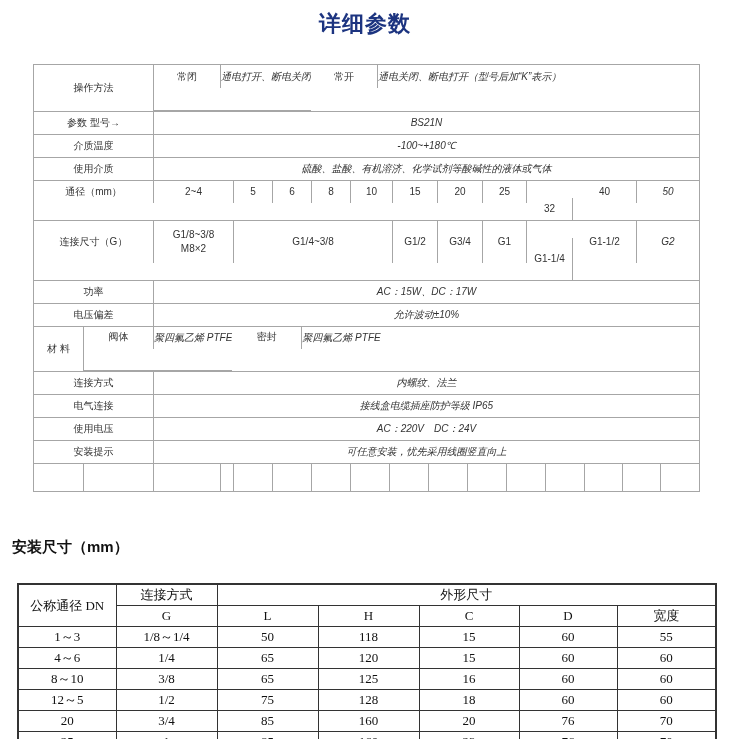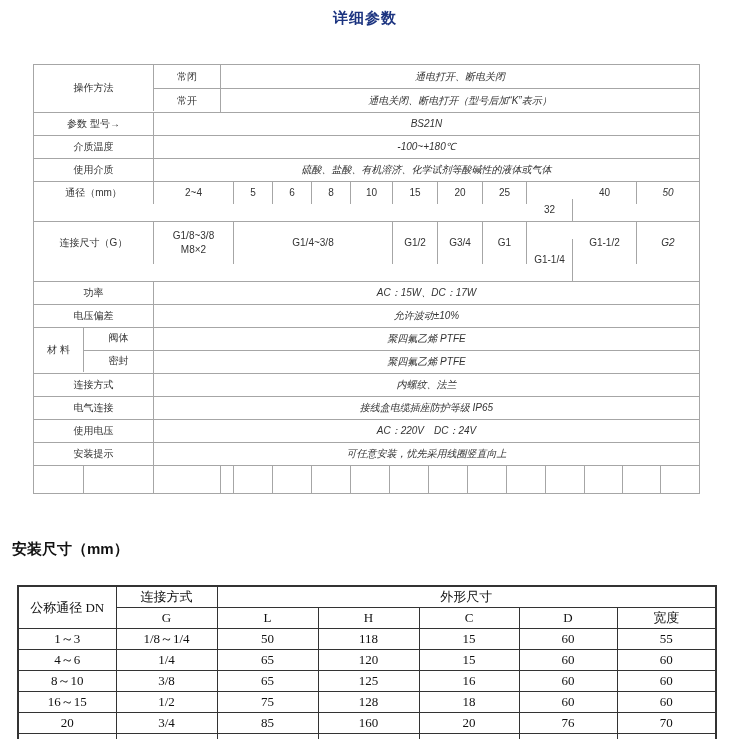--- a/index.html
+++ b/index.html
@@ -2,21 +2,21 @@
 <html><head>
 <meta charset="utf-8">
 <style>
   html,body { margin:0; padding:0; background:#ffffff; }
   body { width:730px; height:739px; font-family:"Liberation Sans", sans-serif; }
 
   .page-title {
     padding-top:9px;
     text-align:center;
     color:#1c3480;
-    font-size:15px;
+    font-size:22px;
     font-weight:bold;
     letter-spacing:1px;
     height:24px;
   }
 
   
   .t1 {
     box-sizing:border-box;
     width:667px;
     margin:31px 0 0 33px;
@@ -46,21 +46,21 @@
   .w64 { width:64px; }  .w62 { width:62px; }
 
   
   .t1 .group { display:flex; border-bottom:1px solid #a6a6a6; }
   .t1 .group .span-cell {
     box-sizing:border-box;
     display:flex; align-items:center; justify-content:center;
     text-align:center;
     border-right:1px solid #a6a6a6;
   }
-  .t1 .group .sub { flex:1; display:flex; flex-direction:column; }
+  .t1 .group .sub { flex:1; display:flex; flex-direction:row; }
   .t1 .group .sub .row { border-bottom:1px solid #a6a6a6; }
   .t1 .group .sub .row:last-child { border-bottom:none; }
   .h46 { height:46px; } .h44 { height:44px; }
   .t1 .row.tall .cell { height:42px; }
   .t1 .row.empty .cell { height:27px; }
   .t1 .cell.h23 { height:23px; }
 
   
   .section-title {
     margin:46px 0 0 12px;
@@ -267,21 +267,21 @@
     <tr>
       <td>8～10</td>
       <td>3/8</td>
       <td>65</td>
       <td>125</td>
       <td>16</td>
       <td>60</td>
       <td>60</td>
     </tr>
     <tr>
-      <td>16～15</td>
+      <td>12～5</td>
       <td>1/2</td>
       <td>75</td>
       <td>128</td>
       <td>18</td>
       <td>60</td>
       <td>60</td>
     </tr>
     <tr>
       <td>20</td>
       <td>3/4</td>

